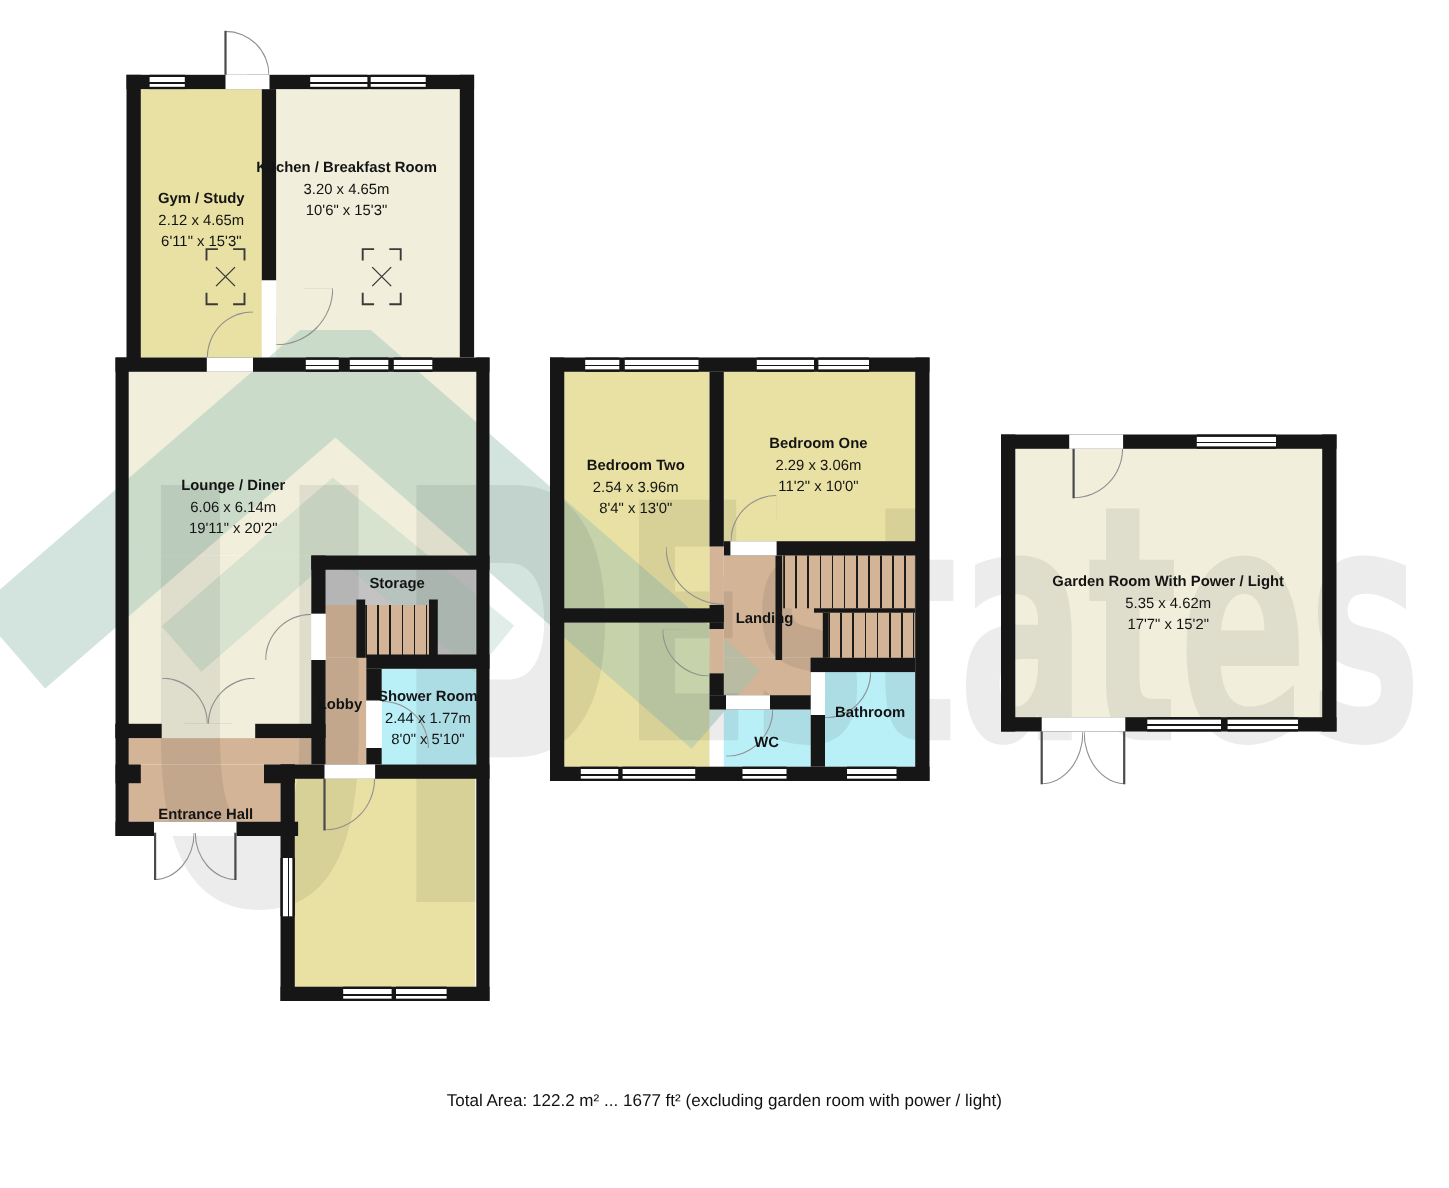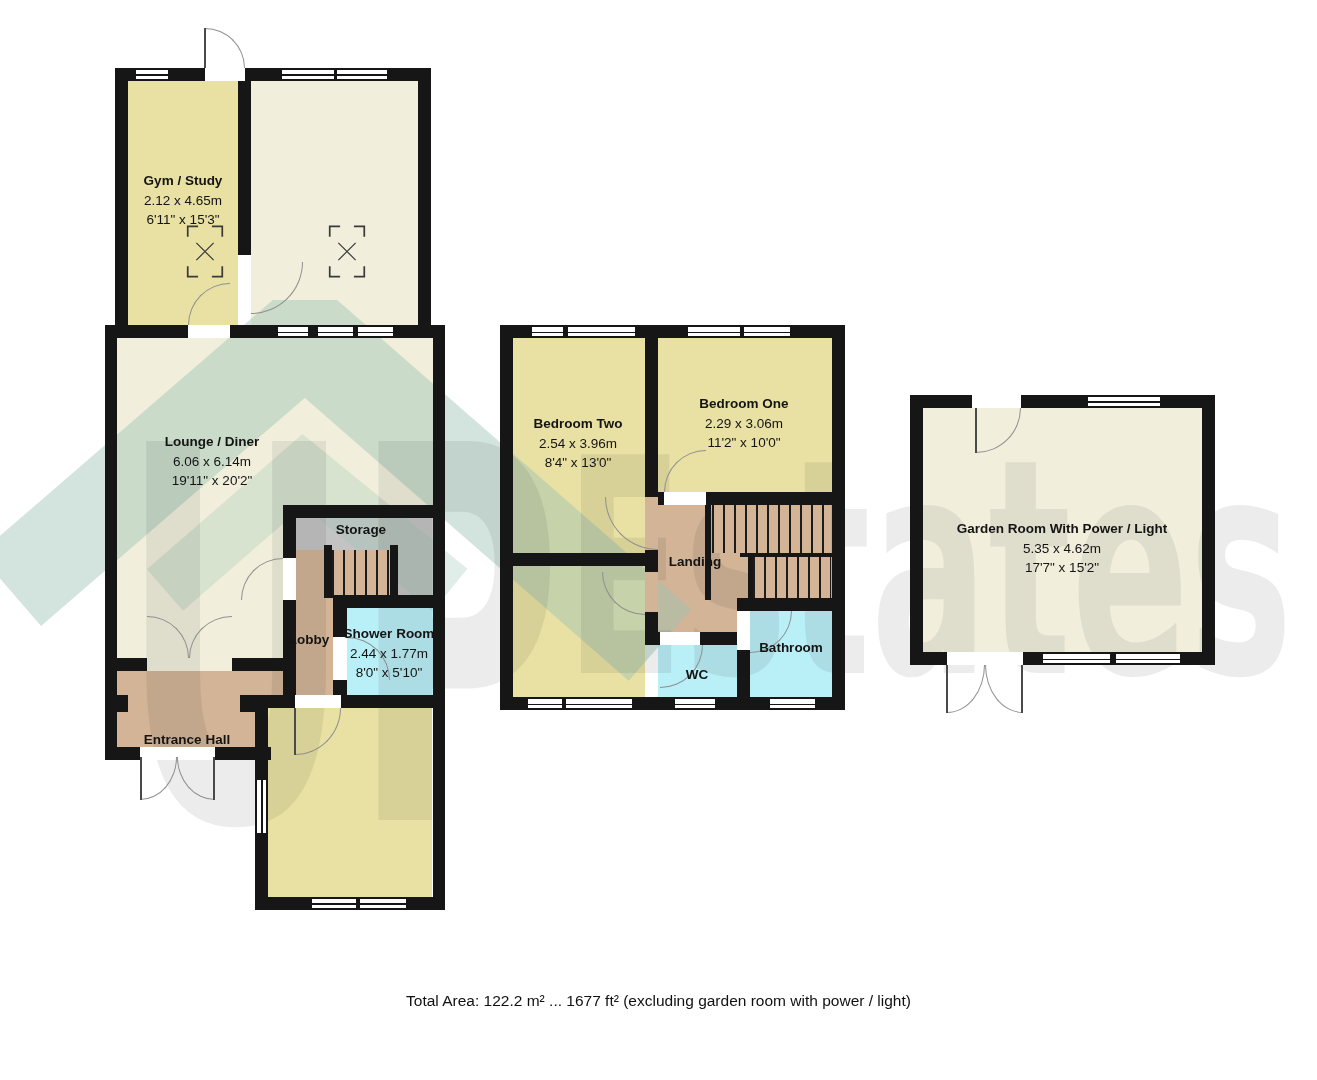--- a/index.html
+++ b/index.html
@@ -199,20 +199,25 @@
         <path d="M14,60 H2 V48"></path>
       <path d="M12,21 L32,41 M32,21 L12,41" stroke-width="1.4"></path>
     </g>
   </svg>
 
   <div class="label" style="left:183px;top:200px">
     <div class="nm">Gym / Study</div>
     <div class="dm">2.12 x 4.65m</div>
     <div class="dm">6'11" x 15'3"</div>
   </div>
+  <div class="label" style="left:315px;top:172px">
+    <div class="nm">Kitchen / Breakfast Room</div>
+    <div class="dm">3.20 x 4.65m</div>
+    <div class="dm">10'6" x 15'3"</div>
+  </div>
   <div class="label" style="left:212px;top:461px">
     <div class="nm">Lounge / Diner</div>
     <div class="dm">6.06 x 6.14m</div>
     <div class="dm">19'11" x 20'2"</div>
   </div>
   <div class="label" style="left:361px;top:530px">
     <div class="nm">Storage</div>
   </div>
   <div class="label" style="left:309px;top:640px">
     <div class="nm">Lobby</div>

